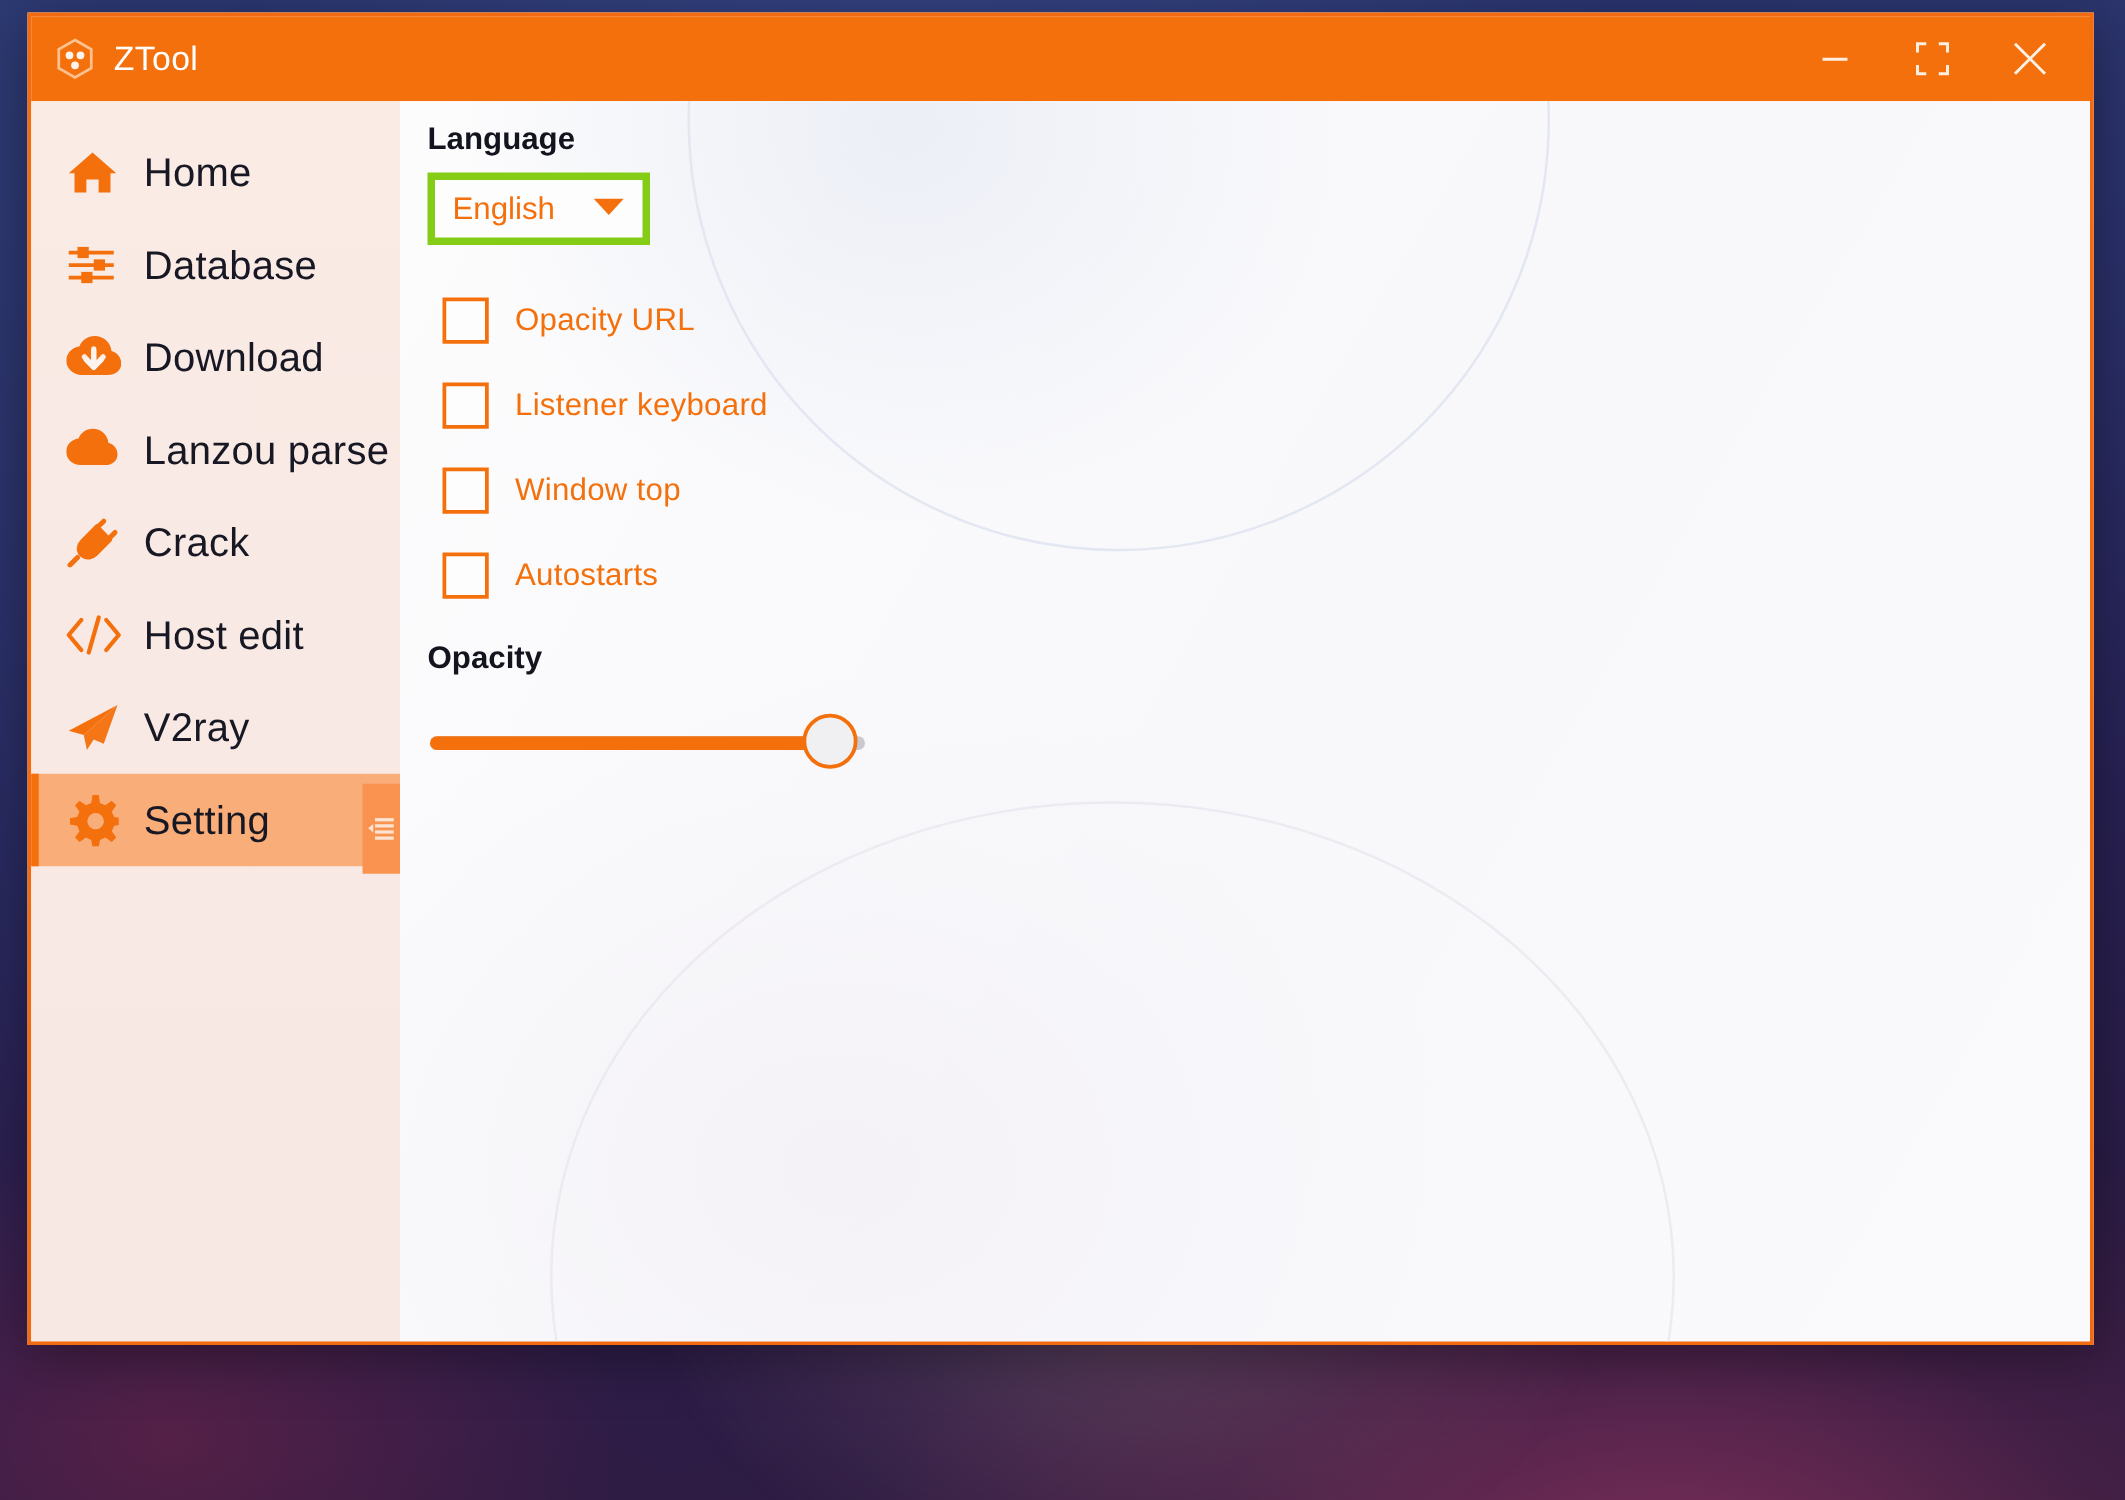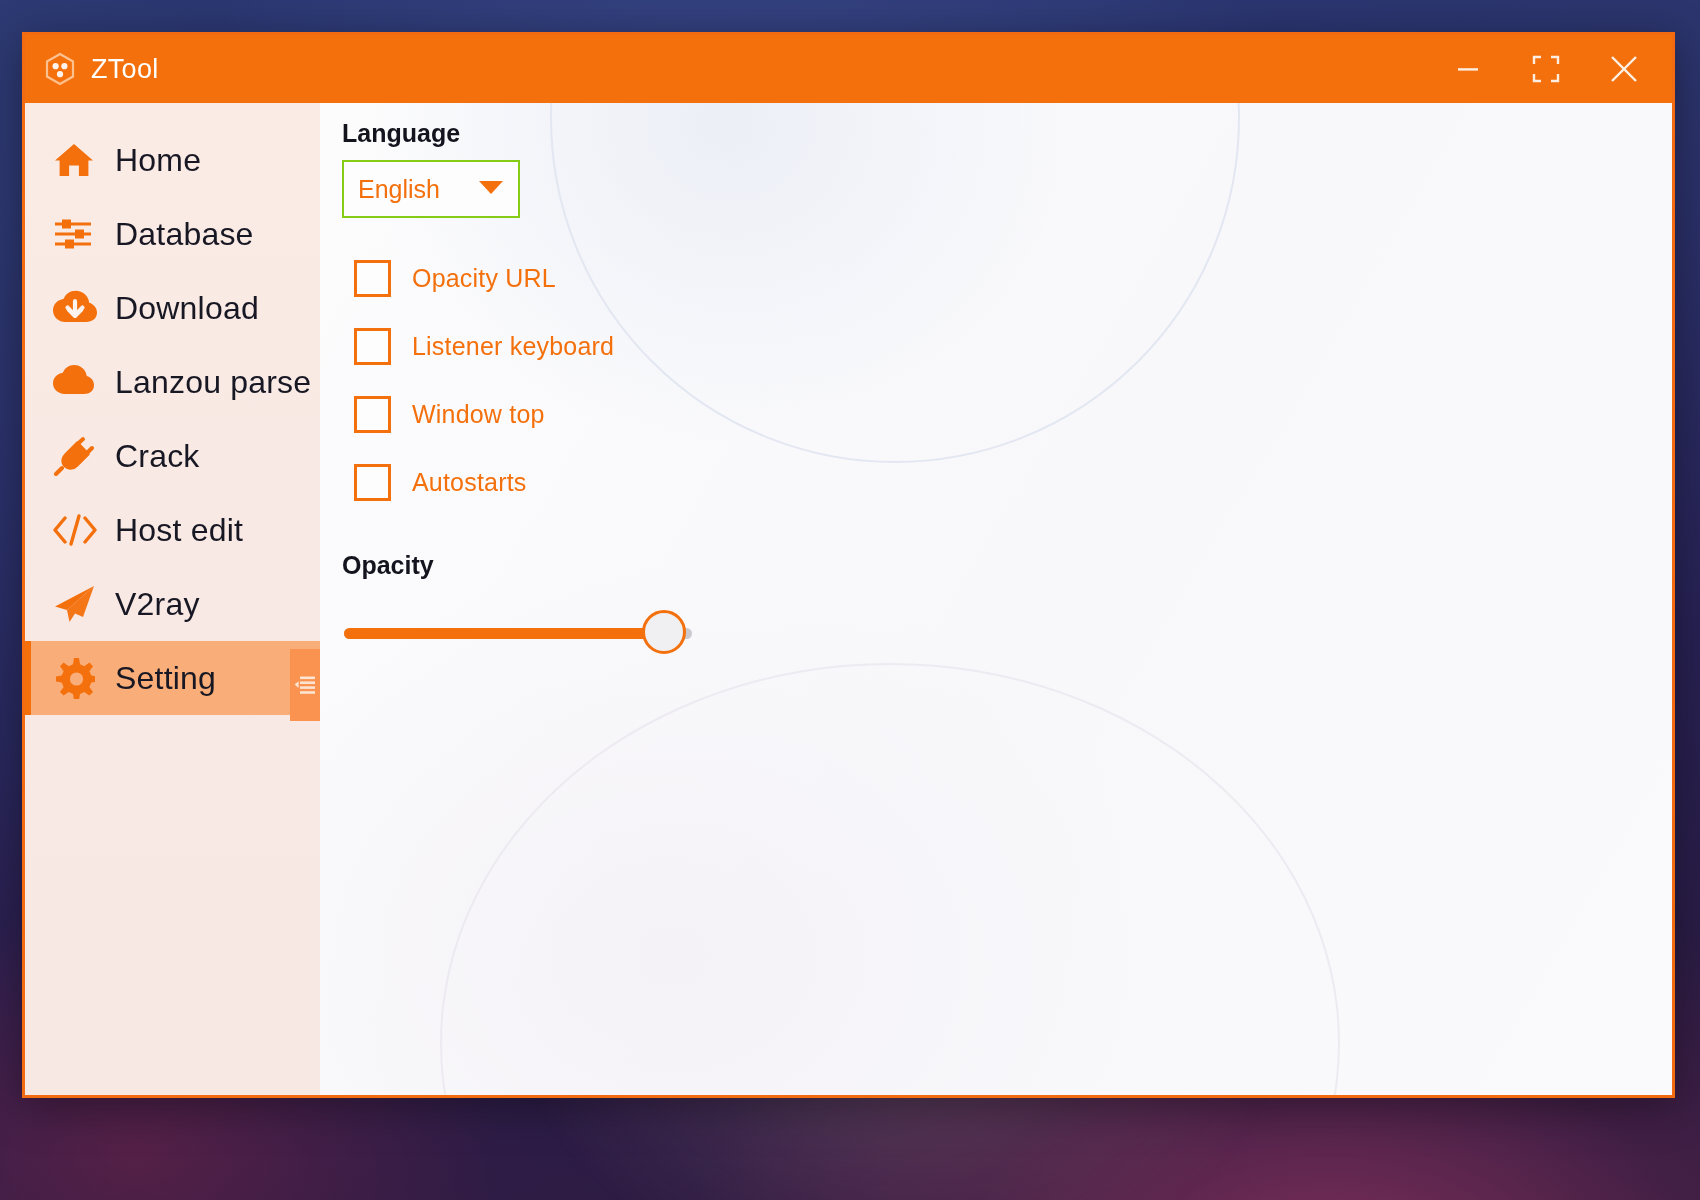--- a/index.html
+++ b/index.html
@@ -29,21 +29,21 @@
     width: 760px; height: 520px;
     background: radial-gradient(ellipse at 50% 50%, rgba(255,210,170,0.20) 0%, rgba(220,140,140,0.10) 45%, rgba(0,0,0,0) 72%);
     filter: blur(6px);
     pointer-events: none;
   }
 
   
   #app-window {
     position: absolute;
     left: 22px;
-    top: 32px;
+    top: 10px;
     width: 1653px;
     height: 1066px;
     border: 3px solid #f36b11;
     background: #fbfbfd;
     display: flex;
     flex-direction: column;
     box-shadow: 0 10px 40px rgba(0,0,0,0.35);
   }
 
   
@@ -195,21 +195,21 @@
     font-size: 25px;
     color: #14141f;
     font-weight: 700;
     margin-bottom: 12px;
   }
 
   
   #language-select {
     width: 178px;
     height: 58px;
-    border: 2px solid #84cc16;
+    border: 6px solid #84cc16;
     background: #fdfdfe;
     display: flex;
     align-items: center;
     padding: 0 14px;
     cursor: pointer;
     margin-bottom: 26px;
   }
   #language-value {
     font-size: 25px;
     color: #f4700c;
@@ -233,21 +233,21 @@
     margin-right: 21px;
   }
   .checkbox-label {
     font-size: 25px;
     color: #f4700c;
     letter-spacing: 0.2px;
   }
 
   
   #opacity-label {
-    margin-top: 35px;
+    margin-top: 18px;
     margin-bottom: 0;
   }
   #opacity-slider {
     position: relative;
     width: 348px;
     height: 46px;
     margin-top: 30px;
     margin-left: 2px;
     cursor: pointer;
   }

